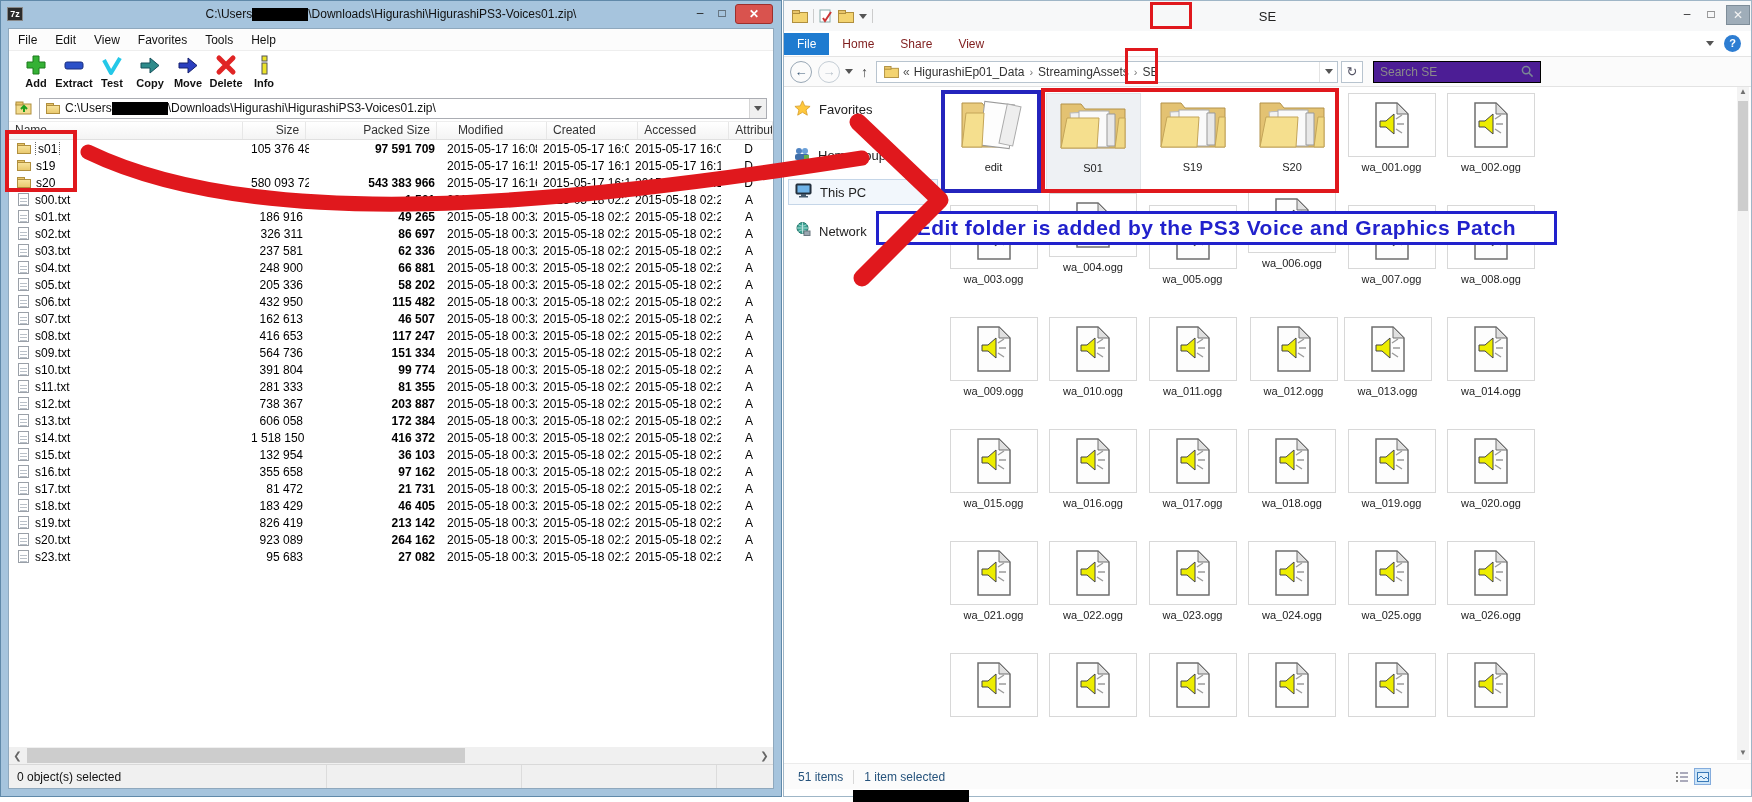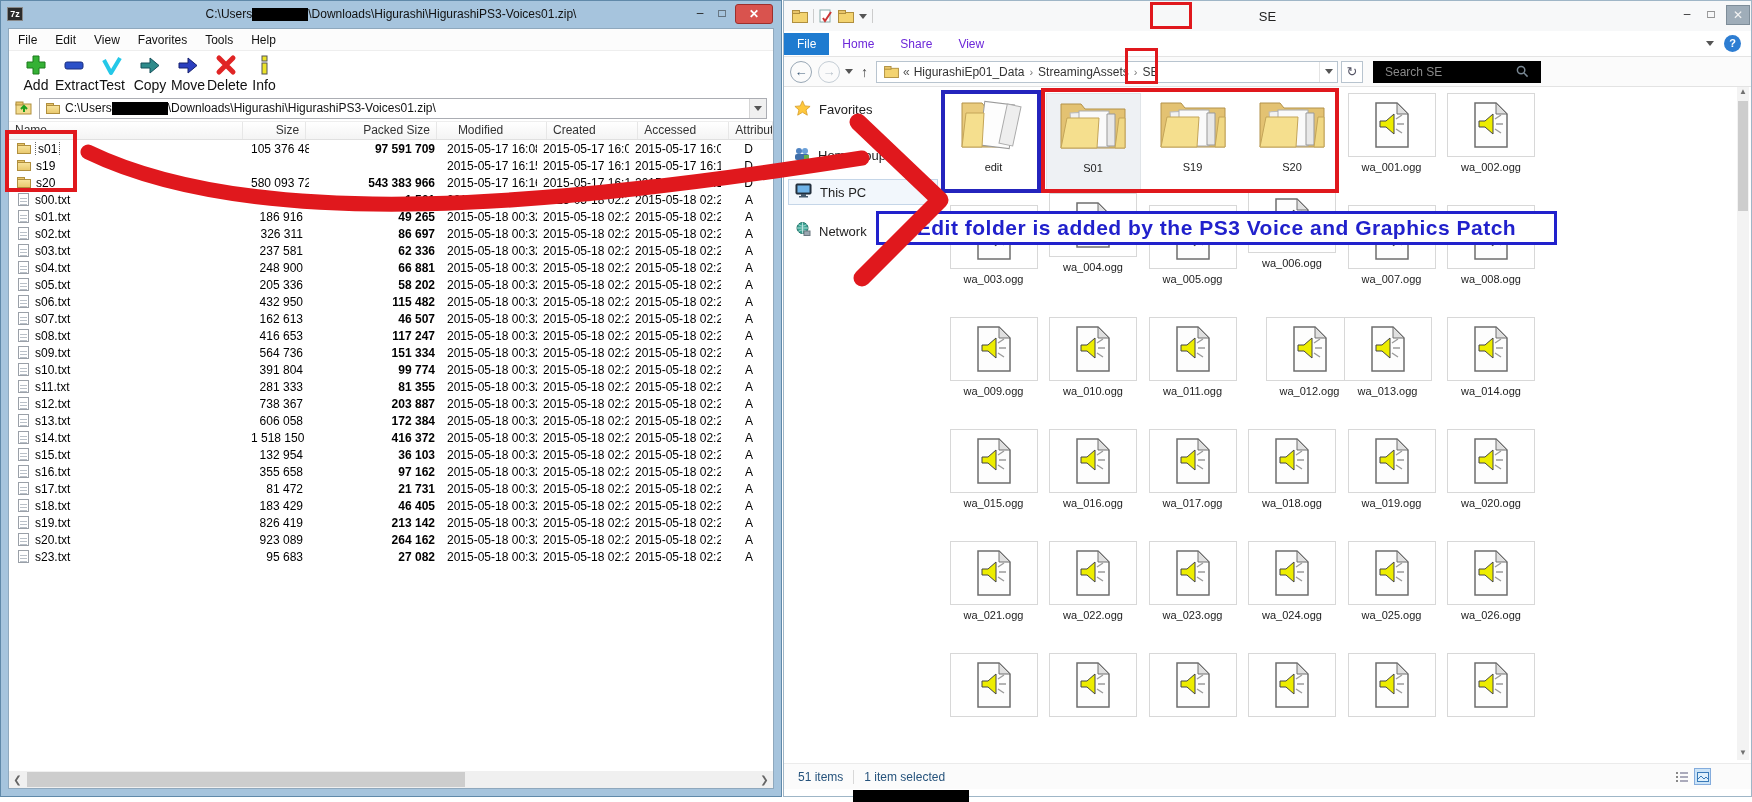--- a/index.html
+++ b/index.html
@@ -19,21 +19,21 @@
     font-size:12px; color:#222; }
   #z-close { position:absolute; top:3px; left:734px; width:38px; height:20px; background:#d9534e;
     border:1px solid #9c2f2c; border-radius:3px; color:#fff; text-align:center; line-height:18px;
     font-size:12px; font-weight:bold; }
   #zbody { position:absolute; left:7px; right:7px; top:27px; bottom:7px; background:#fff;
     border:1px solid #8fa8bd; display:flex; flex-direction:column; }
   #zip-menu { height:22px; display:flex; align-items:center; background:#fcfcfc; border-bottom:1px solid #eee;
     font-size:12px; color:#111; }
   #zip-menu span { padding:0 9px; }
   #zip-toolbar { height:44px; display:flex; align-items:flex-start; background:#fff; padding-left:8px; }
-  .tbtn { width:38px; text-align:center; font-size:14px; color:#111; padding-top:2px; }
+  .tbtn { width:38px; text-align:center; font-size:11px; color:#111; padding-top:2px;font-weight:bold; }
   .tbtn svg { display:block; margin:0 auto; }
   #zaddr { height:27px; display:flex; align-items:center; border-bottom:1px solid #eee; padding:0 6px; }
   #up-icon { width:18px; height:16px; margin-right:6px; position:relative; }
   #zaddrbox { flex:1; height:21px; border:1px solid #abadb3; display:flex; align-items:center;
     font-size:12px; color:#111; padding-left:4px; position:relative; }
   #zaddrbox .drop { position:absolute; right:0; top:0; bottom:0; width:17px; background:#f0f0f0;
     border-left:1px solid #d5d5d5; display:flex; align-items:center; justify-content:center; }
   .tri-down { width:0; height:0; border-left:4px solid transparent; border-right:4px solid transparent;
     border-top:5px solid #555; }
   .minifolder { display:inline-block; width:14px; height:11px; position:relative; margin:0 5px 0 2px; }
@@ -74,38 +74,38 @@
     display:flex; align-items:center; }
   #etitle .ttl { position:absolute; left:0; right:0; text-align:center; font-size:13px; color:#222; }
   .qat { display:flex; align-items:center; margin-left:8px; gap:5px; z-index:2; }
   .qat .sep { width:1px; height:14px; background:#ccc; }
   #e-min,#e-max { position:absolute; top:5px; width:22px; height:18px; text-align:center;
     line-height:16px; font-size:12px; color:#333; }
   #e-close { position:absolute; top:4px; left:942px; width:24px; height:20px; background:#9fadb9;
     border:1px solid #7e8d99; color:#f4f4f4; text-align:center; line-height:18px; font-size:12px; }
   #eribbon { position:absolute; left:0; top:30px; right:0; height:26px; background:#fff;
     border-bottom:1px solid #e4e4e4; display:flex; align-items:center; font-size:12px; }
-  #eribbon .tab { padding:4px 13px; color:#6d28d9; }
+  #eribbon .tab { padding:4px 13px; color:#7f1d1d; }
   #eribbon .tab.accent { background:#1e7bd0; color:#fff; }
   #ribbon-right { position:absolute; right:10px; top:34px; display:flex; gap:10px; align-items:center; }
   .helpq { width:17px; height:17px; border-radius:50%; background:#2d7dd2; color:#fff; font-size:11px;
     font-weight:bold; text-align:center; line-height:17px; }
   #eaddr { position:absolute; left:0; top:56px; right:0; height:30px; background:#fbfbfb;
     border-bottom:1px solid #e3e3e3; display:flex; align-items:center; font-size:12px; color:#333; }
   .navcircle { width:22px; height:22px; border-radius:50%; border:1px solid #98a7b5; text-align:center;
     line-height:20px; font-size:13px; color:#3c5a78; margin-left:6px; }
   .navcircle.disabled { color:#b9c2cb; border-color:#c4cdd5; }
   #eaddrbox { margin-left:8px; width:462px; height:22px; border:1px solid #b8c4cf; background:#fff;
     display:flex; align-items:center; padding-left:3px; position:relative; }
   #eaddrbox .crumbsep { color:#777; padding:0 5px; font-size:11px; }
   #eaddrbox .drop { position:absolute; right:0; top:0; bottom:0; width:18px; display:flex;
     align-items:center; justify-content:center; border-left:1px solid #e4e4e4; }
   .refreshbtn { width:22px; height:22px; text-align:center; line-height:20px; color:#556; margin-left:3px;
     border:1px solid #b8c4cf; background:#fff; font-size:13px; }
-  #esearch { margin-left:10px; width:168px; height:22px; border:6px solid #000000; background:#000000;
+  #esearch { margin-left:10px; width:168px; height:22px; border:1px solid #000000; background:#4c1d95;
     display:flex; align-items:center; justify-content:space-between; padding:0 6px; color:#8a8a8a; }
   
   #enav { position:absolute; left:0; top:86px; width:160px; bottom:33px; background:#fff; font-size:13px; color:#222; }
   .navitem { position:absolute; left:4px; display:flex; align-items:center; gap:8px; padding:3px 6px; }
   .navitem.boxed { border:1px solid #c5d6e8; background:#f2f7fc; width:150px; }
   
   .tile { position:absolute; width:95px; height:100px; text-align:center; }
   .tile.sel { background:#eef1f4; border:1px solid #e0e4e8; }
   .frame { width:88px; height:64px; border:1px solid #d8d8d8; margin:0 auto; display:flex;
     align-items:center; justify-content:center; background:#fff; }
@@ -500,20 +500,25 @@
             <div class="cell c-cre">2015-05-18 02:26</div>
             <div class="cell c-acc">2015-05-18 02:26</div>
             <div class="cell c-attr">A</div>
           </div>
         </div>
       </div>
     <div id="zhscroll">
       <span class="arrow">❮</span>
       <div id="zhthumb"></div>
       <span class="arrow" style="position:absolute; right:0;">❯</span>
+    </div>
+    <div id="zstatus">
+      <div class="seg" style="width:318px;">0 object(s) selected</div>
+      <div class="seg" style="width:195px;"></div>
+      <div class="seg" style="width:195px;"></div>
     </div>
   </div>
 </div>
 
 <div id="ewin">
   <div id="etitle">
     <div class="qat">
       <svg width="16" height="13" viewBox="0 0 16 13">
           <rect x="0.5" y="2.5" width="15" height="10" fill="#f3d370" stroke="#b08f3e"></rect>
           <rect x="0.5" y="0.5" width="7" height="3" fill="#e8c56a" stroke="#b08f3e"></rect>
@@ -769,21 +774,21 @@
         <div class="frame">
           <svg width="38" height="46" viewBox="0 0 38 46">
             <path d="M3 1 H24 L35 12 V45 H3 Z" fill="#fdfdfd" stroke="#6e6e6e" stroke-width="1.5"></path>
             <path d="M24 1 L24 12 H35 Z" fill="#e0e0e0" stroke="#6e6e6e"></path>
             <path d="M7 19 h6 l8 -7 v20 l-8 -7 H7 Z" fill="#eded00" stroke="#444"></path>
             <path d="M23 17 l6 -4 M24 22 h7 M23 27 l6 4" stroke="#9a9a9a" stroke-width="1.4"></path>
           </svg>
         </div>
         <div class="tlabel">wa_011.ogg</div>
       </div>
-      <div class="tile" style="left: 478px; top: 316px;">
+      <div class="tile" style="left: 462px; top: 316px;">
         <div class="frame">
           <svg width="38" height="46" viewBox="0 0 38 46">
             <path d="M3 1 H24 L35 12 V45 H3 Z" fill="#fdfdfd" stroke="#6e6e6e" stroke-width="1.5"></path>
             <path d="M24 1 L24 12 H35 Z" fill="#e0e0e0" stroke="#6e6e6e"></path>
             <path d="M7 19 h6 l8 -7 v20 l-8 -7 H7 Z" fill="#eded00" stroke="#444"></path>
             <path d="M23 17 l6 -4 M24 22 h7 M23 27 l6 4" stroke="#9a9a9a" stroke-width="1.4"></path>
           </svg>
         </div>
         <div class="tlabel">wa_012.ogg</div>
       </div>

